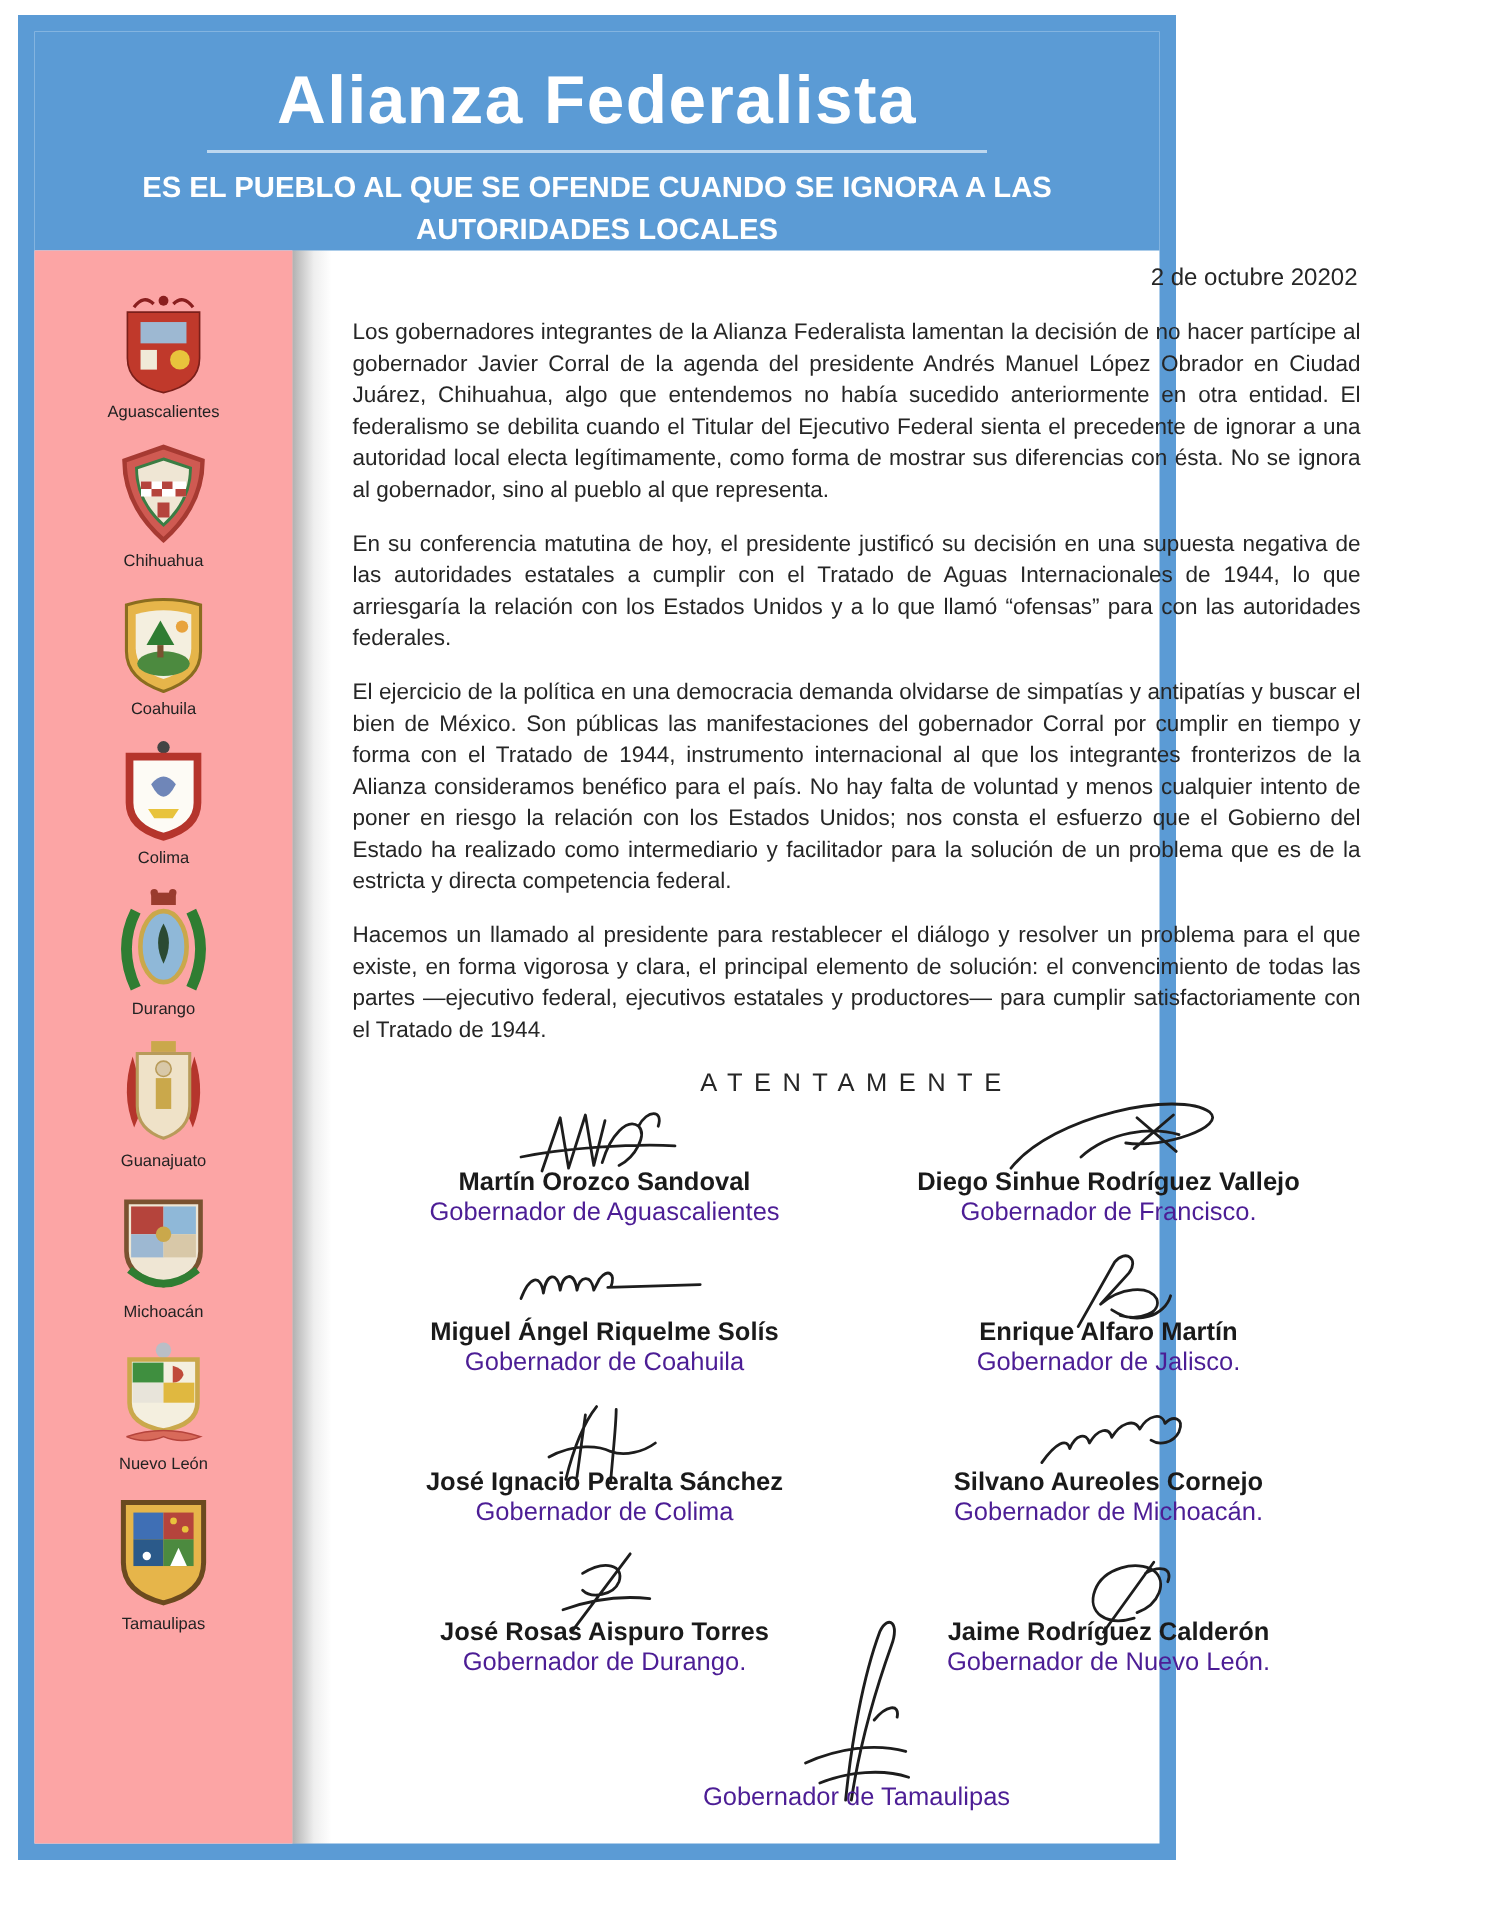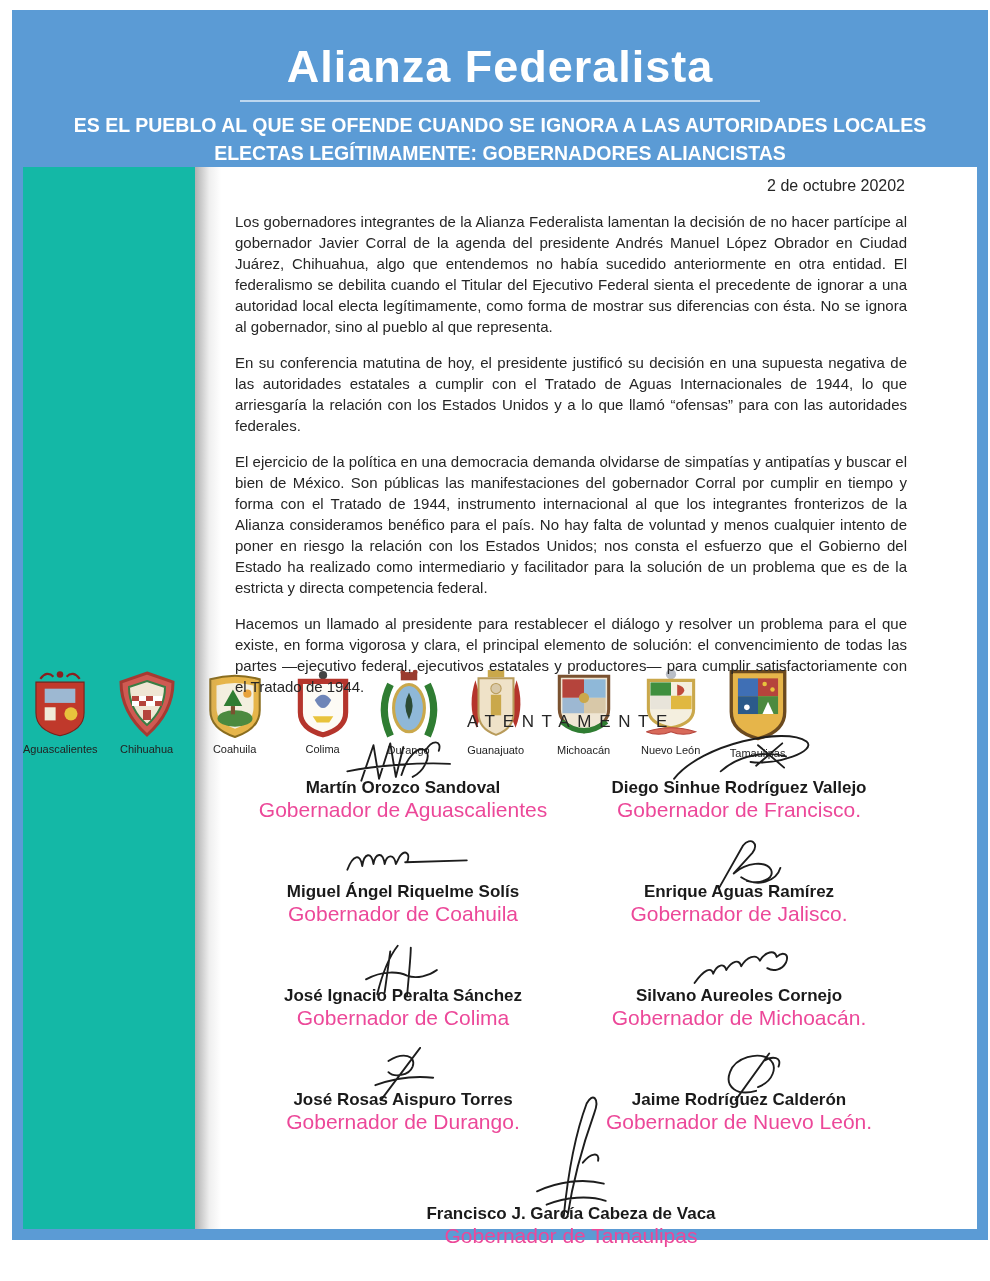--- a/index.html
+++ b/index.html
@@ -1,44 +1,44 @@
 <!DOCTYPE html>
 <html><head>
 <meta charset="utf-8">
 <style>
   html,body { margin:0; padding:0; background:#ffffff; }
   .canvas { position:relative; width:990px; height:1281px; background:#ffffff; overflow:hidden;
             font-family:"Liberation Sans", sans-serif; color:#262626; }
-  .doc { position:absolute; left:12px; top:10px; width:976px; height:1230px; box-sizing:border-box;
+  .doc { position:absolute; left:12px; top:10px; width:772px; height:1230px; box-sizing:border-box;
          border:11px solid #5b9bd5; background:#ffffff; }
   
   .band { height:146px; background:#5b9bd5; color:#ffffff; text-align:center; }
   .band-title { padding-top:20px; font-size:45px; font-weight:bold; letter-spacing:1px; }
   .band-underline { width:520px; height:2px; background:#cfe2f3; opacity:.85; margin:7px auto 9px auto; }
   .band-sub { font-size:19.5px; font-weight:bold; line-height:1.45; }
   
   .content { position:relative; height:1062px; }
   .sidebar { position:absolute; left:0; top:0; width:172px; height:100%;
-             display:flex; flex-direction:row; align-items:center; box-sizing:border-box;
-             padding-top:28px; gap:13px; background:#14b8a6; }
+             display:flex; flex-direction:column; align-items:center; box-sizing:border-box;
+             padding-top:28px; gap:13px; background:#fca5a5; }
   .divider { position:absolute; left:172px; top:0; width:26px; height:100%;
              background:linear-gradient(to right, rgba(60,60,60,.40), rgba(120,120,120,.12) 55%, rgba(255,255,255,0)); }
   .crest-item { text-align:center; }
   .crest-item svg { display:block; margin:0 auto; }
   .crest-label { font-size:11px; color:#222; margin-top:4px; }
   .main { position:absolute; left:212px; top:0; width:672px; }
   .date { text-align:right; font-size:16px; margin:10px 2px 16px 0; }
   .para { font-size:15px; line-height:1.4; text-align:justify; margin:0 0 15px 0; }
   .atent { text-align:center; font-size:17px; font-weight:normal; letter-spacing:.45em; margin:4px 0 2px 0; }
   
   .sig-grid { display:grid; grid-template-columns:1fr 1fr; row-gap:16px; }
   .sig-cell { text-align:center; position:relative; }
   .sig-cell svg.sig { display:block; margin:0 auto -12px auto; height:56px; }
   .sig-name { font-size:17px; font-weight:bold; color:#1a1a1a; }
-  .sig-title { font-size:21px; color:#ec4899; }
+  .sig-title { font-size:17px; color:#4c1d95; }
   .sig-center { grid-column:1 / -1; text-align:center; margin-top:2px; }
   .sig-center svg.sig { display:block; margin:-58px auto -14px auto; height:124px; }
   .stroke { fill:none; stroke:#1d1d1d; stroke-width:2; stroke-linecap:round; stroke-linejoin:round; }
 </style>
 </head>
 <body>
 
 <div class="canvas">
   <div class="doc">
 
@@ -207,21 +207,21 @@
               <path class="stroke" d="M40,34 C46,18 54,16 56,30 C58,16 66,14 68,28 C70,16 78,14 80,28 C82,18 90,16 92,28 L96,20 C102,12 108,16 104,26 M102,26 L168,24"></path>
             </svg>
             <div class="sig-name">Miguel Ángel Riquelme Solís</div>
             <div class="sig-title">Gobernador de Coahuila</div>
           </div>
 
           <div class="sig-cell">
             <svg class="sig" viewBox="0 0 200 60">
               <path class="stroke" d="M78,54 L104,8 C112,-2 122,6 114,16 L94,38 C108,26 128,24 134,34 C138,44 122,50 108,46 M102,42 C120,54 140,46 144,32"></path>
             </svg>
-            <div class="sig-name">Enrique Aguas Ramírez</div>
+            <div class="sig-name">Enrique Alfaro Martín</div>
             <div class="sig-title">Gobernador de Jalisco.</div>
           </div>
 
           <div class="sig-cell">
             <svg class="sig" viewBox="0 0 200 60">
               <path class="stroke" d="M72,56 C78,32 86,14 94,4 M104,58 C106,34 108,16 108,6 M60,40 C78,30 96,32 104,36 C114,40 128,36 136,30 M86,10 L80,54"></path>
             </svg>
             <div class="sig-name">José Ignacio Peralta Sánchez</div>
             <div class="sig-title">Gobernador de Colima</div>
           </div>
@@ -247,21 +247,20 @@
               <path class="stroke" d="M118,48 C98,54 84,44 90,28 C96,12 120,6 132,14 C142,22 136,38 120,44 M132,8 L96,58 M126,16 C136,10 146,12 142,22"></path>
             </svg>
             <div class="sig-name">Jaime Rodríguez Calderón</div>
             <div class="sig-title">Gobernador de Nuevo León.</div>
           </div>
 
           <div class="sig-center">
             <svg class="sig" viewBox="0 0 200 130">
               <path class="stroke" d="M92,128 C96,88 104,42 116,10 C122,-2 130,4 124,20 C114,48 102,88 96,128 M64,102 C86,92 112,88 134,94 M74,116 C94,108 118,106 136,112 M112,72 C120,62 130,60 128,70"></path>
             </svg>
-            <div class="sig-name">Francisco J. García Cabeza de Vaca</div>
             <div class="sig-title">Gobernador de Tamaulipas</div>
           </div>
 
         </div>
       </div>
 
     </div>
   </div>
 </div>
 

